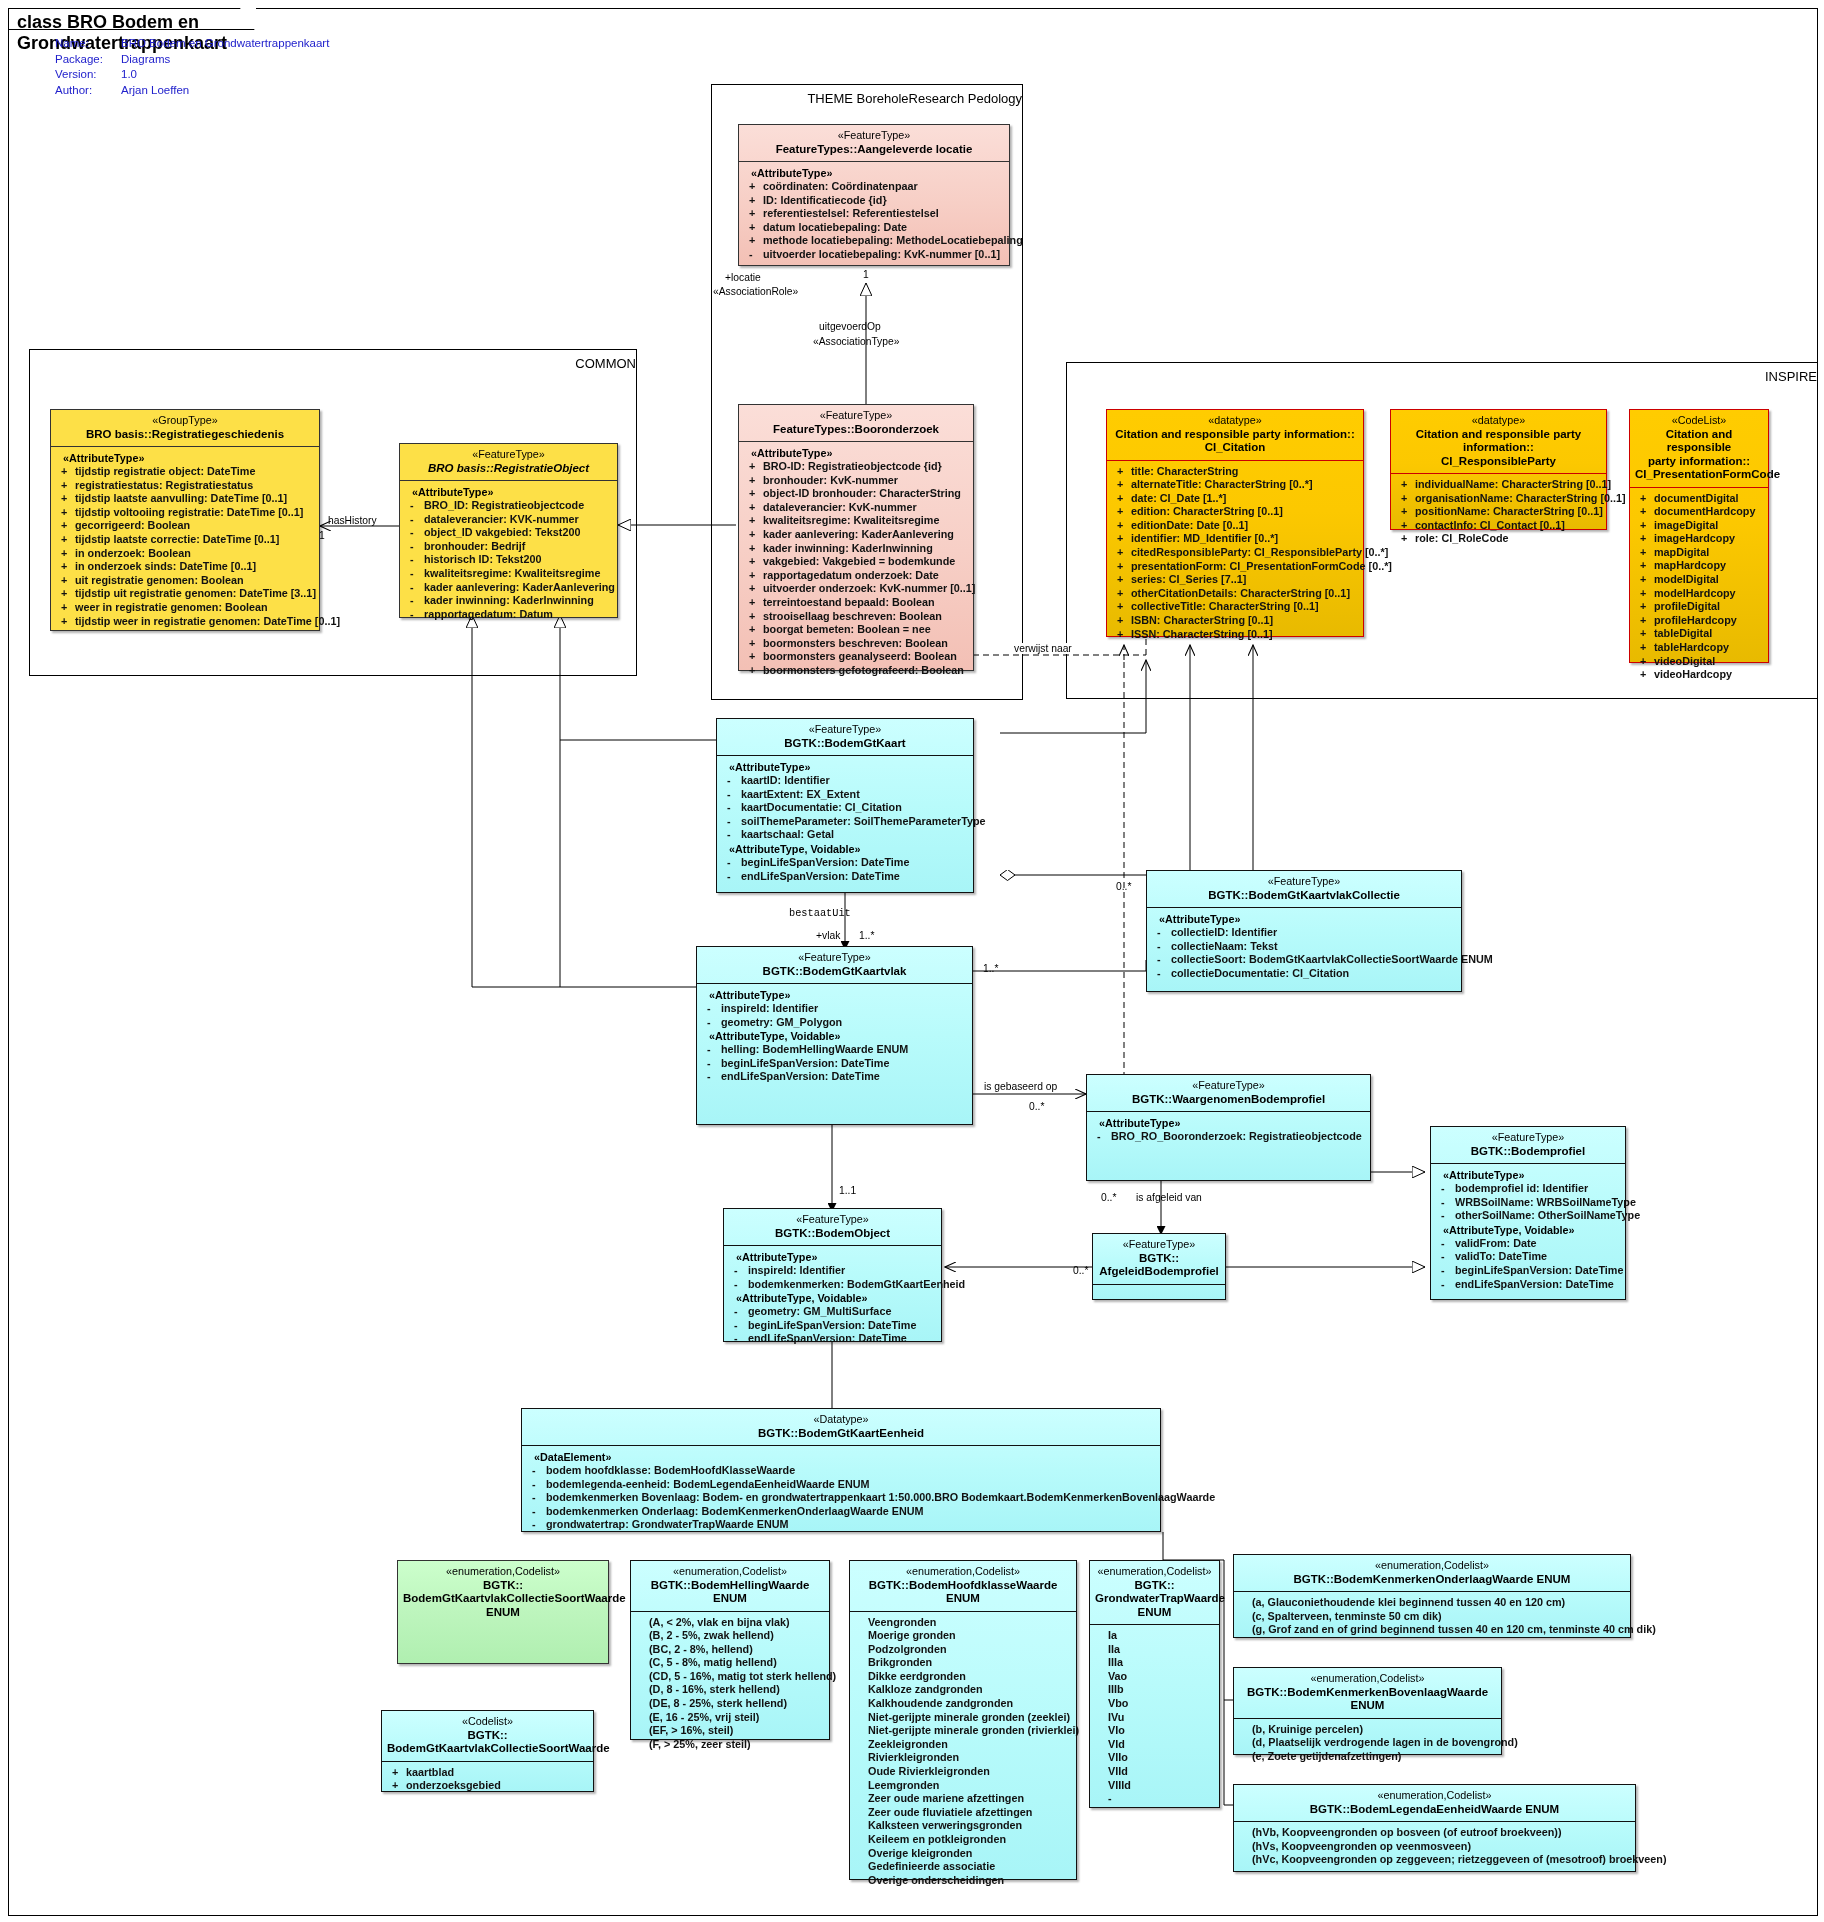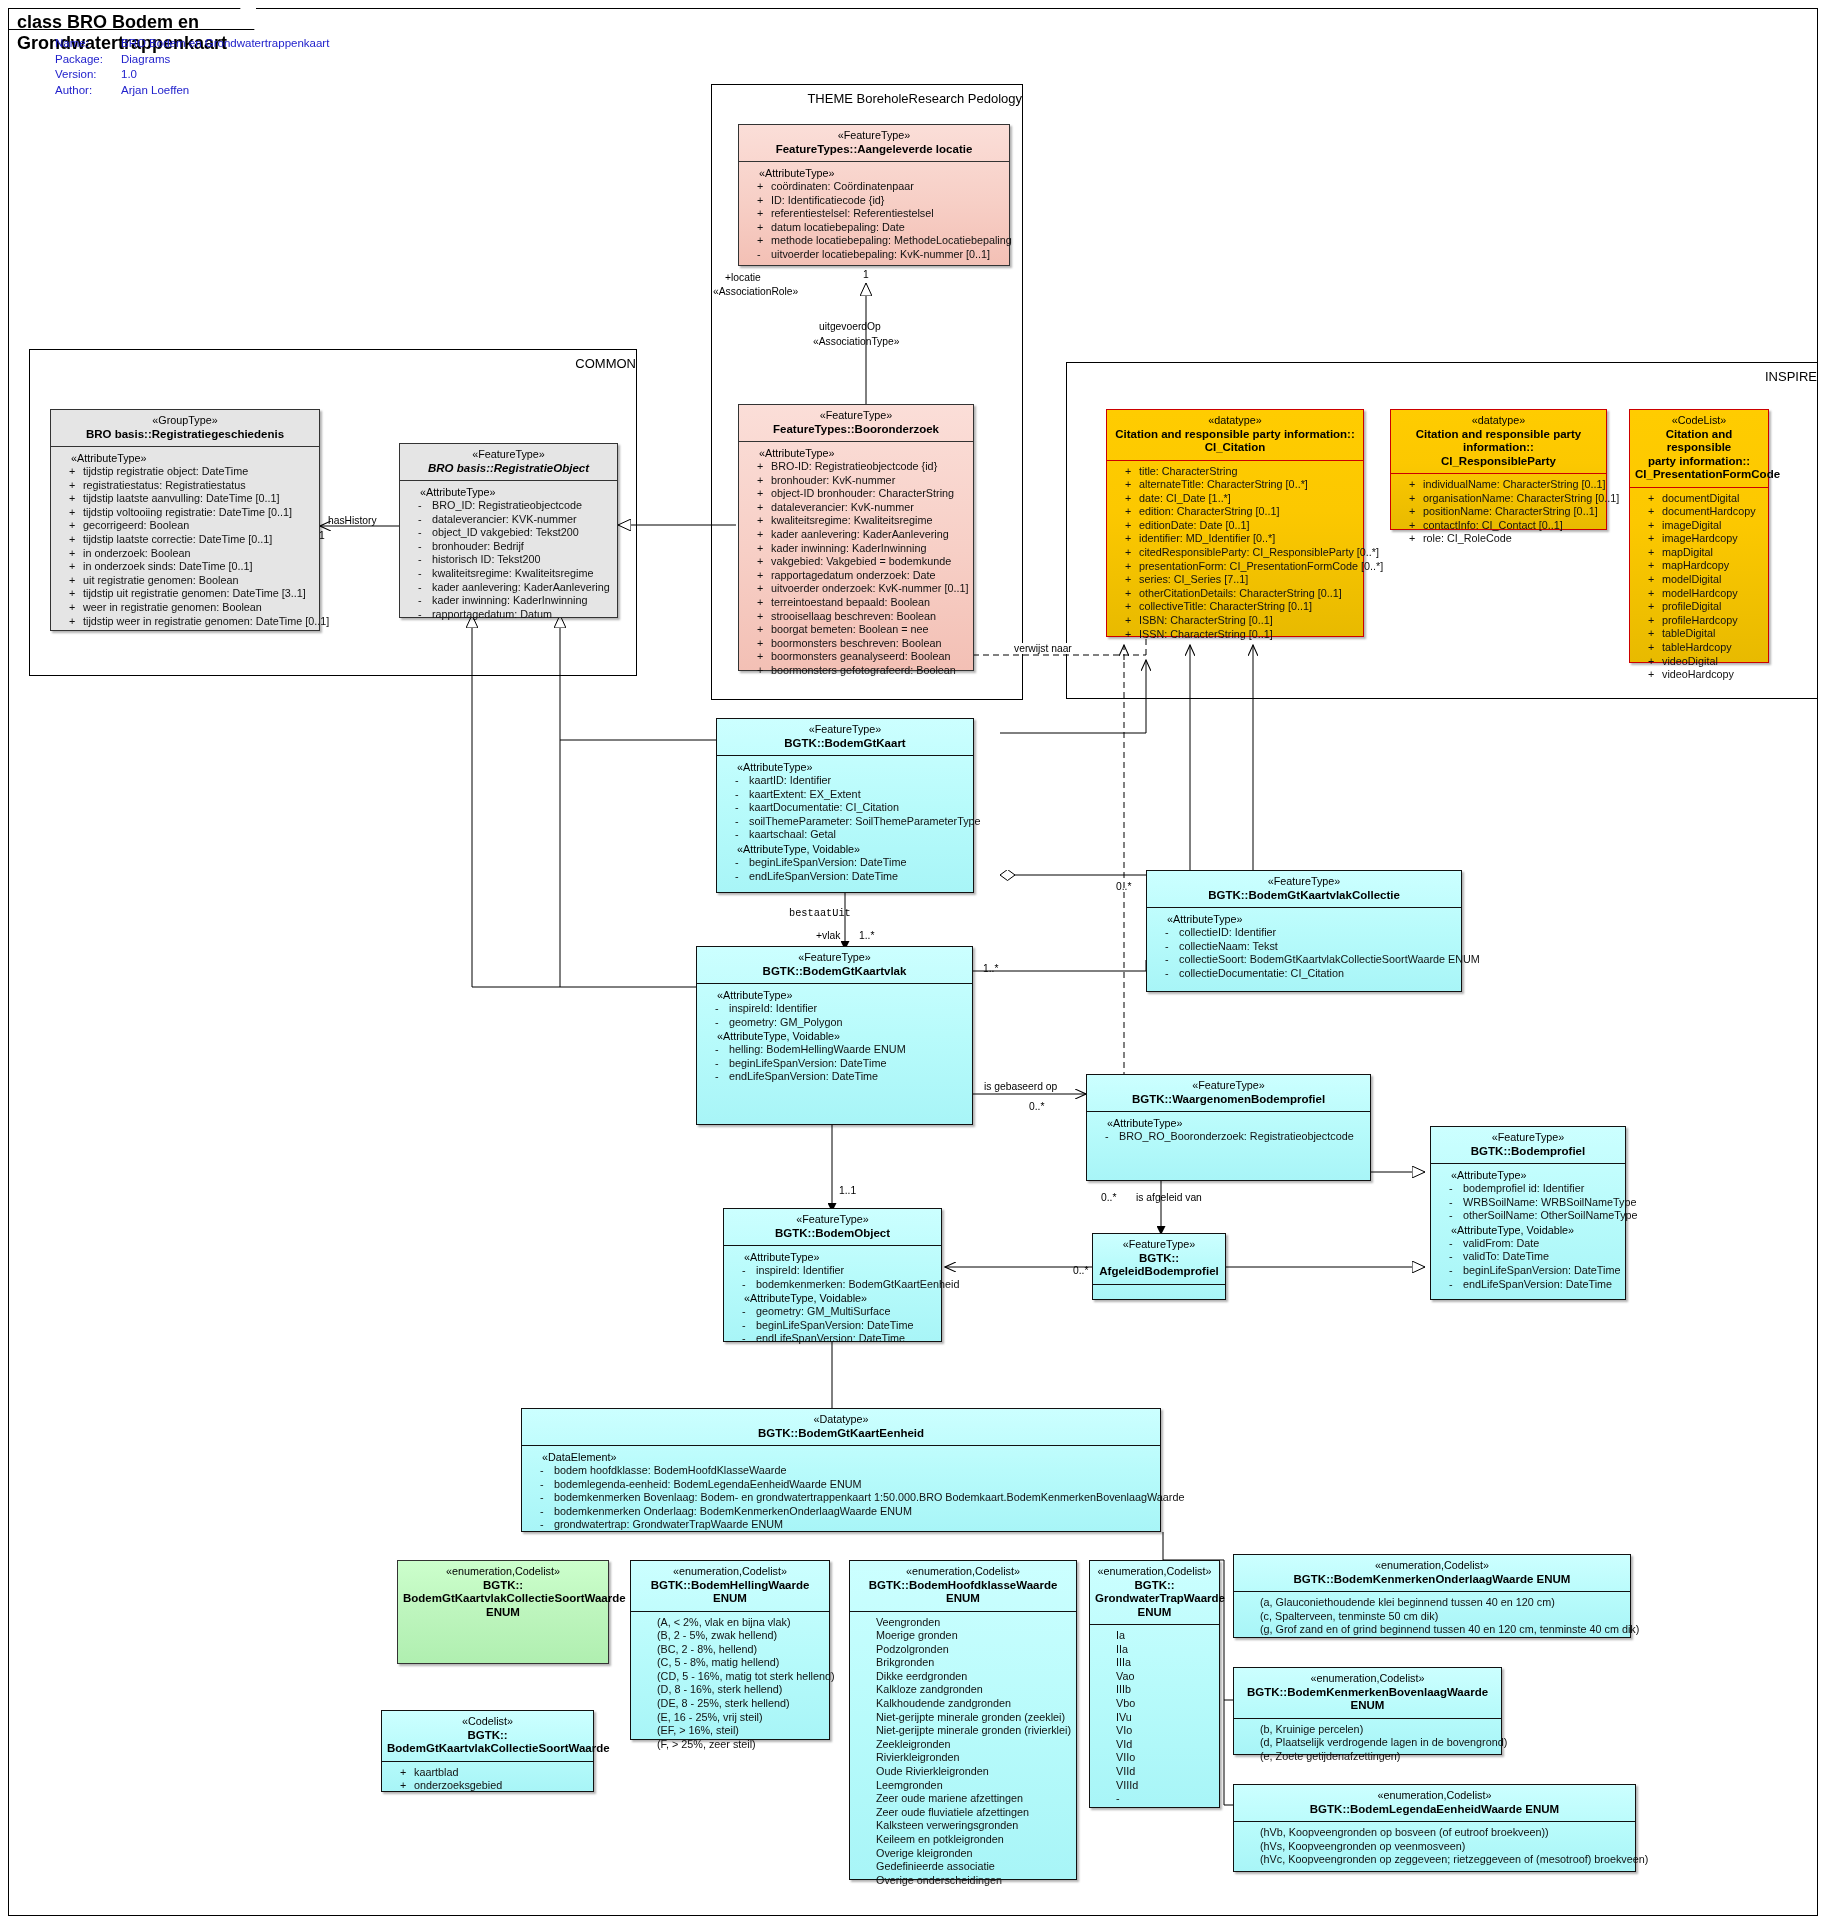--- a/index.html
+++ b/index.html
@@ -26,32 +26,32 @@
              font-size:13px;color:#000;}
 
   
   .cls{position:absolute;box-sizing:border-box;border:1px solid #111;
        box-shadow:2px 2px 2px rgba(0,0,0,.30);}
   .cls .hdr{padding:4px 5px 5px 5px;text-align:center;line-height:13.5px;}
   .cls .st{font-size:10.8px;color:#000;}
   .cls .nm{font-size:11.5px;font-weight:bold;color:#000;}
   .cls .nm.ital{font-style:italic;}
   .cls .sep{height:1px;background:#111;font-size:0;line-height:0;}
-  .cls .body{padding:4px 4px 5px 12px;}
+  .cls .body{padding:4px 4px 5px 4px;font-weight:bold;}
   .cls .grp{font-size:10.8px;color:#000;padding:1px 0 1px 8px;}
   .cls .attr{font-size:10.8px;color:#111;line-height:13.6px;white-space:nowrap;
              padding-left:6px;position:relative;}
   .cls .attr .vis{display:inline-block;width:14px;color:#111;}
   .cls .plain{font-size:10.8px;color:#111;line-height:13.6px;white-space:nowrap;
               padding-left:14px;}
 
   
   .c-pink  {background:linear-gradient(to bottom,#fbded8 0%,#f7cfc6 55%,#f3c0b5 100%);border-color:#333;}
   .c-pink .sep{background:#333;}
-  .c-yellow{background:#e5e5e5;border-color:#333;}
+  .c-yellow{background:#fde047;border-color:#333;}
   .c-yellow .sep{background:#333;}
   .c-orange{background:linear-gradient(to bottom,#ffcc00 0%,#fcc800 45%,#e8ba00 100%);border-color:#cc0000;}
   .c-orange .sep{background:#cc0000;}
   .c-cyan  {background:linear-gradient(to bottom,#ccffff 0%,#b8fbfb 50%,#a8f5f7 100%);border-color:#111;}
   .c-cyan .sep{background:#111;}
   .c-green {background:linear-gradient(to bottom,#ccffcc 0%,#bdf5bd 50%,#b0efb0 100%);border-color:#333;}
   .lbl{position:absolute;font-size:10.3px;color:#000;white-space:nowrap;background:#fff;padding:0 1px;}
   .lbl.nb{background:transparent;}
 
   svg.ov{position:absolute;left:0;top:0;width:1824px;height:1922px;pointer-events:none;}

